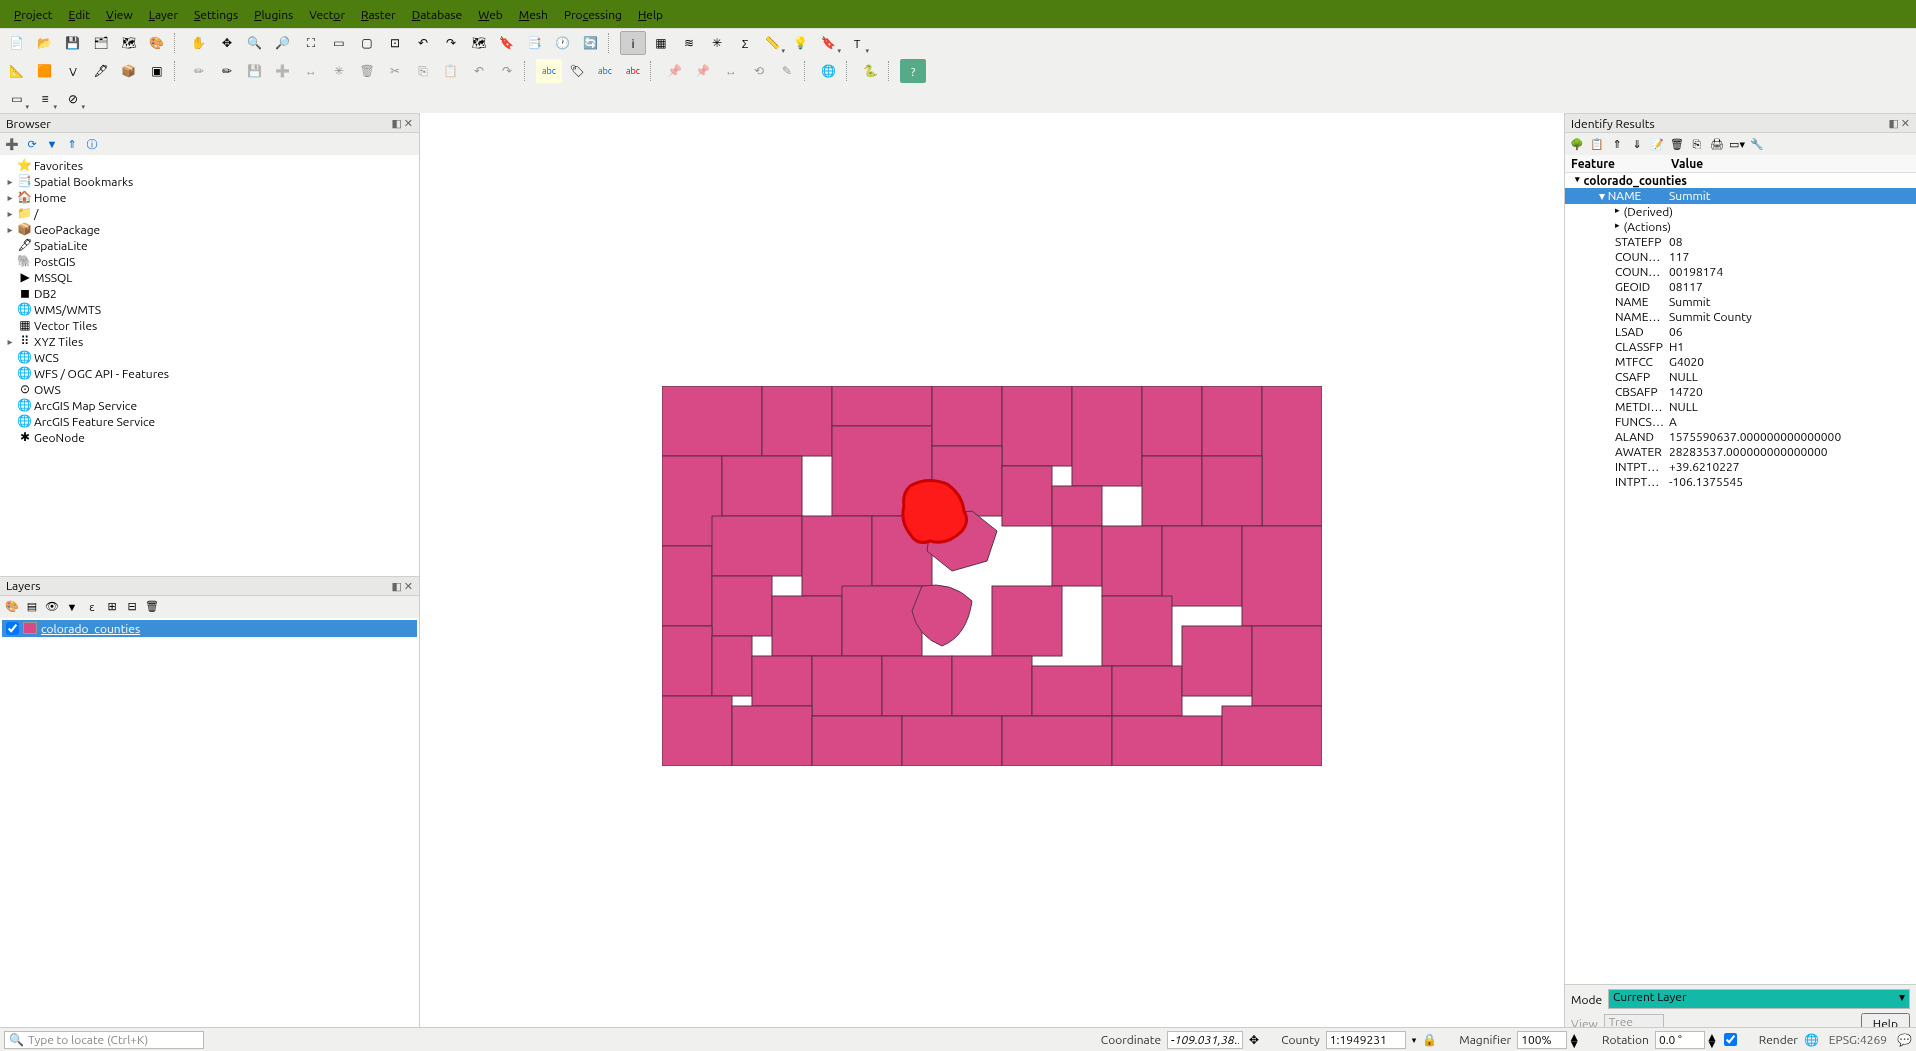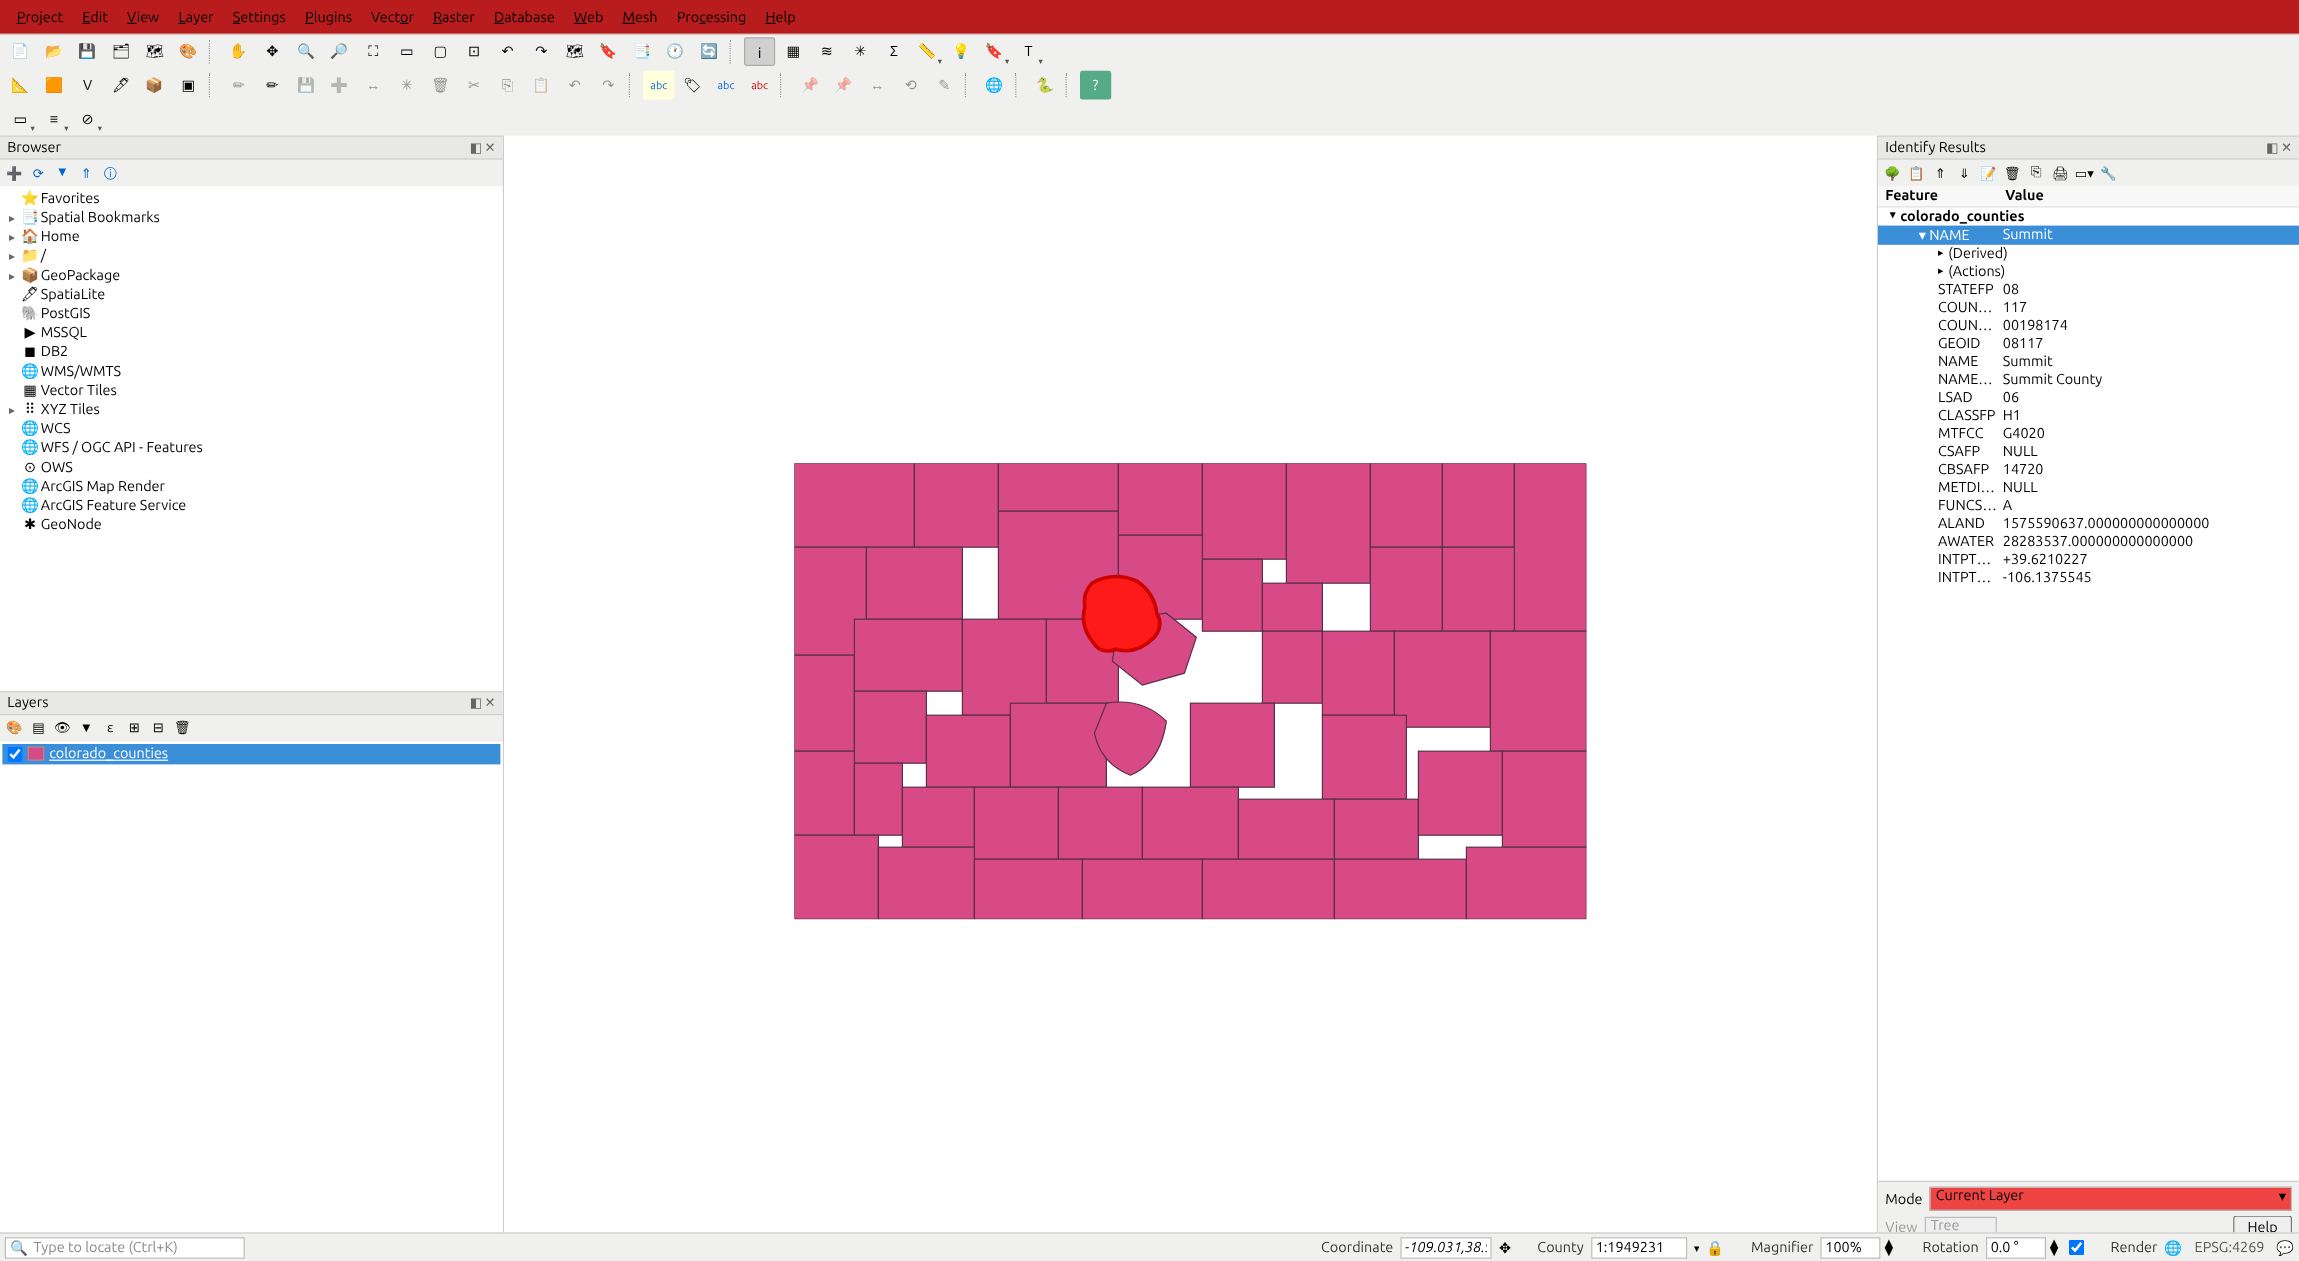--- a/index.html
+++ b/index.html
@@ -1,19 +1,19 @@
 <!DOCTYPE html>
 <html><head>
 <meta charset="utf-8">
 <style>
 * { margin: 0; padding: 0; box-sizing: border-box; font-family: Ubuntu, "Segoe UI", sans-serif; font-size: 12px; }
 body { background: #f0f0ee; overflow: hidden; width: 1916px; height: 1051px; }
 
 
-.menubar { height: 22px; display: flex; align-items: center; padding: 14px 6px; background: #b91c1c; border-bottom: 1px solid #dcdcdc; }
+.menubar { height: 22px; display: flex; align-items: center; padding: 14px 6px; background: #4d7c0f; border-bottom: 1px solid #dcdcdc; }
 .menubar span { padding: 2px 8px; cursor: pointer; }
 .menubar u { text-decoration: underline; }
 
 
 .toolbar-row { height: 28px; display: flex; align-items: center; padding: 2px 4px; gap: 2px; background: #f0f0ee; }
 .tool-btn { width: 26px; height: 24px; display: inline-flex; align-items: center; justify-content: center; cursor: pointer; border-radius: 2px; position: relative; }
 .tool-btn.active { background: #d0d0d0; border: 1px solid #aaa; }
 .tool-sep { width: 8px; height: 20px; border-left: 1px dotted #999; margin: 0 2px; }
 .tool-btn.with-arrow::after { content: "▾"; font-size: 7px; position: absolute; right: 1px; bottom: 0; color: #555; }
 .tool-btn.disabled { opacity: 0.4; }
@@ -58,21 +58,21 @@
 .id-row .val { flex: 1; padding-left: 4px; white-space: nowrap; }
 .id-row.layer { font-weight: bold; padding-left: 10px; }
 .id-row.layer::before { content: "▾"; font-size: 9px; margin-right: 4px; }
 .id-row.sel { background: #3b8ed8; color: #fff; }
 .id-row.sel .fld { padding-left: 34px; }
 .id-row.sub { padding-left: 34px; }
 .id-row.sub::before { content: "▸"; font-size: 9px; margin: 0 4px 0 16px; }
 
 .id-bottom { border-top: 1px solid #ccc; padding: 4px 6px; display: flex; flex-direction: column; gap: 4px; }
 .id-bottom-row { display: flex; align-items: center; gap: 6px; }
-.id-bottom select, .id-bottom .sel-box { flex: 1; height: 20px; border: 1px solid #bbb; background: #ef4444; padding: 0 4px; }
+.id-bottom select, .id-bottom .sel-box { flex: 1; height: 20px; border: 1px solid #bbb; background: #14b8a6; padding: 0 4px; }
 .id-bottom .sel-box.disabled { background: #eee; color: #999; }
 .id-bottom button { padding: 2px 10px; }
 
 
 .statusbar { position: absolute; bottom: 0; left: 0; right: 0; height: 24px; display: flex; align-items: center; background: #f0f0ee; border-top: 1px solid #ccc; padding: 0 4px; gap: 6px; }
 .statusbar .search { width: 200px; height: 18px; border: 1px solid #bbb; background: #fff; display: flex; align-items: center; padding: 0 4px; color: #888; }
 .statusbar .flex { flex: 1; }
 .statusbar label { color: #333; margin-left: 16px; }
 .statusbar input[type=text] { height: 18px; border: 1px solid #bbb; padding: 0 3px; background: #fff; }
 .spinner { display: inline-flex; align-items: center; }
@@ -266,21 +266,21 @@
           <span>WFS / OGC API - Features</span>
         </div>
         <div class="tree-item">
           <span class="exp"></span>
           <span class="ico">⊙</span>
           <span>OWS</span>
         </div>
         <div class="tree-item">
           <span class="exp"></span>
           <span class="ico">🌐</span>
-          <span>ArcGIS Map Render</span>
+          <span>ArcGIS Map Service</span>
         </div>
         <div class="tree-item">
           <span class="exp"></span>
           <span class="ico">🌐</span>
           <span>ArcGIS Feature Service</span>
         </div>
         <div class="tree-item">
           <span class="exp"></span>
           <span class="ico">✱</span>
           <span>GeoNode</span>

